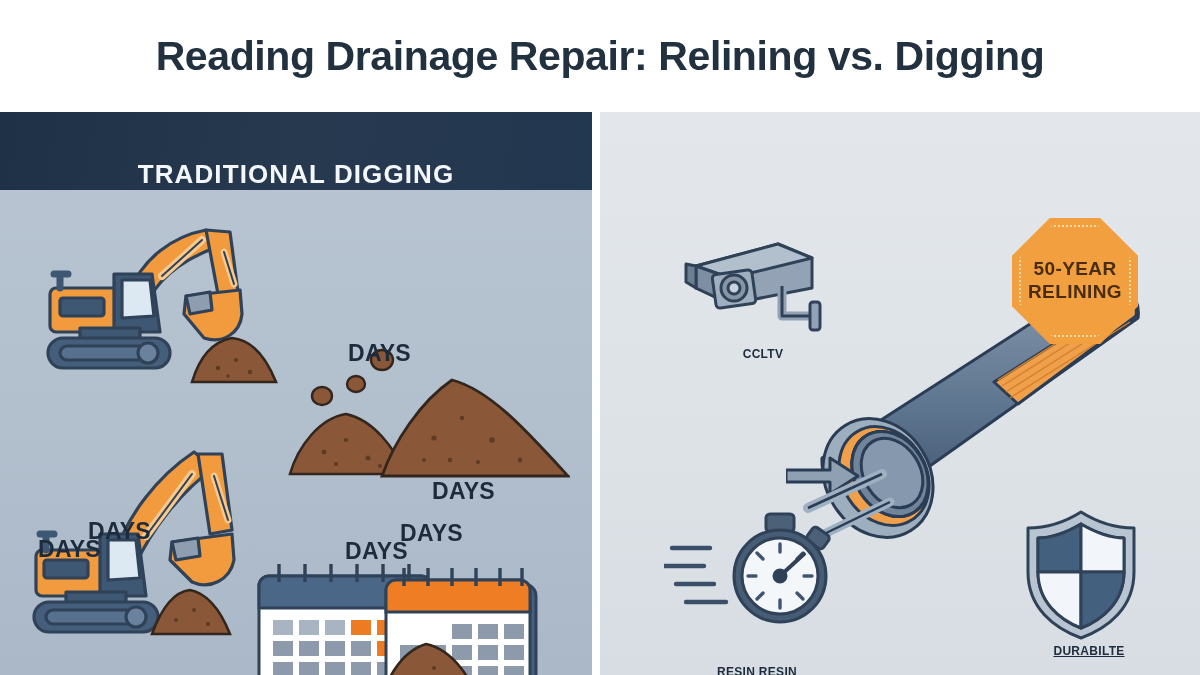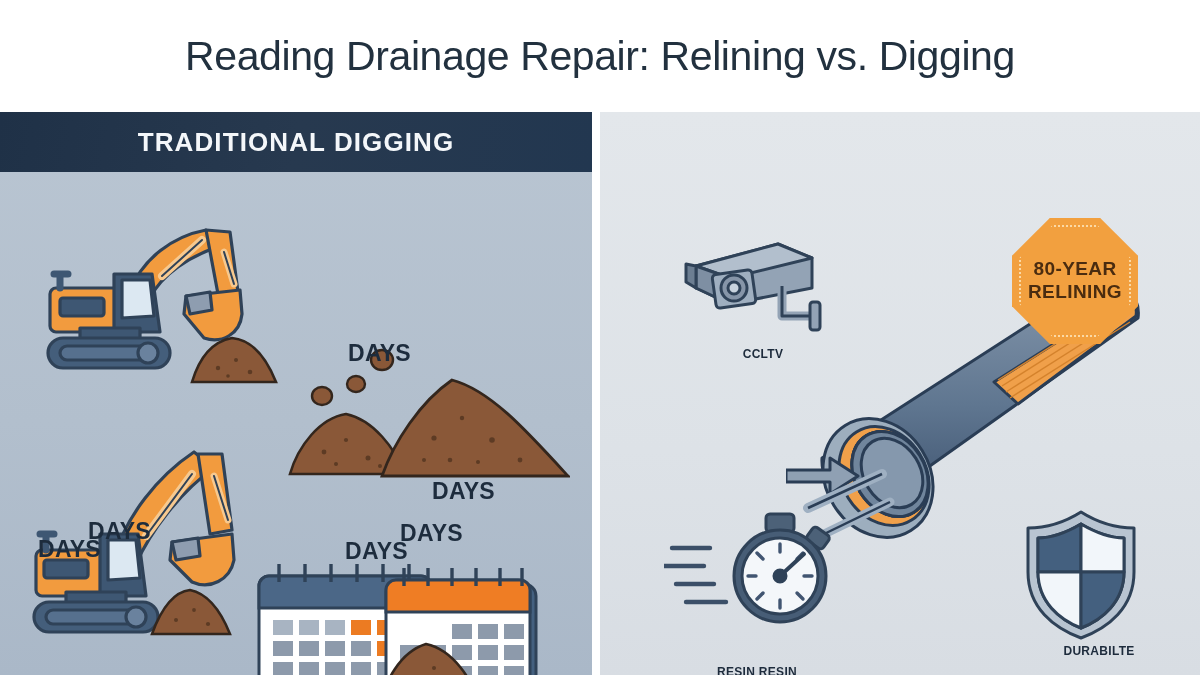--- a/index.html
+++ b/index.html
@@ -2,32 +2,32 @@
 <html><head>
 <meta charset="utf-8">
 <style>
   html,body{margin:0;padding:0;background:#fff;}
   body{width:1200px;height:675px;font-family:"Liberation Sans",sans-serif;overflow:hidden;}
   #poster{position:relative;width:1200px;height:675px;background:#ffffff;overflow:hidden;}
 
   
   .title-band{position:absolute;left:0;top:0;width:1200px;height:112px;background:#ffffff;
     display:flex;align-items:center;justify-content:center;}
-  .title-band .title{font-size:41px;font-weight:normal;color:#22313f;letter-spacing:-0.4px;
+  .title-band .title{font-size:41px;font-weight:bold;color:#22313f;letter-spacing:-0.4px;
     white-space:nowrap;text-align:center;}
 
   
   .panel{position:absolute;top:112px;height:563px;overflow:hidden;}
   .panel-left{left:0;width:592px;background:linear-gradient(180deg,#b9c5d2 0%,#b2bfcd 55%,#aab8c8 100%);}
   .panel-right{left:600px;width:600px;background:linear-gradient(180deg,#e3e7eb 0%,#dde2e7 60%,#d8dde3 100%);}
   .divider{position:absolute;left:592px;top:112px;width:8px;height:563px;background:#ffffff;}
 
-  .panel-head{position:absolute;left:0;top:0;width:100%;height:60px;
+  .panel-head{position:absolute;left:0;top:0;width:100%;height:78px;
     background:linear-gradient(100deg,#1f3147 0%,#27394f 50%,#223750 100%);
-    display:flex;align-items:center;justify-content:center;}
+    display:flex;align-items:flex-end;justify-content:center;}
   .panel-head .head-txt{color:#f4f7fa;font-size:26px;font-weight:bold;letter-spacing:1.1px;}
 
   .panel-body{position:absolute;left:0;top:78px;width:100%;height:485px;}
 
   
   .lbl{position:absolute;color:#1d2c3d;font-weight:bold;letter-spacing:0.3px;white-space:nowrap;}
   .lbl-days{font-size:23px;text-align:center;}
   .lbl-cap{font-size:12px;color:#1d2b3c;text-align:center;line-height:1.15;}
 
   
@@ -312,21 +312,21 @@
           <path d="M0 208 L44 208 L44 196 L72 214 L44 232 L44 220 L0 220 Z" fill="#8fa0b3"></path>
 
           <path d="M22 246 L96 212" stroke="#9fb0c2" stroke-width="10" stroke-linecap="round"></path>
           <path d="M22 246 L96 212" stroke="#2a3d55" stroke-width="2.6" fill="none"></path>
           <path d="M34 274 L104 240" stroke="#9fb0c2" stroke-width="9" stroke-linecap="round"></path>
           <path d="M34 274 L104 240" stroke="#2a3d55" stroke-width="2.4" fill="none"></path>
         </g>
       </svg>
 
       <div class="badge" style="left:412px;top:28px;">
-        <div class="b1">80-YEAR</div>
+        <div class="b1">50-YEAR</div>
         <div class="b2">RELINING</div>
         <div class="badge-dots"></div>
       </div>
 
       <svg class="art" style="left:64px;top:320px;" width="190" height="120" viewBox="0 0 190 120">
         <g stroke="#2f4258" stroke-width="3" stroke-linecap="round">
           <g stroke-width="4.4" stroke="#3b4f68">
             <path d="M8 38 L46 38"></path>
               <path d="M0 56 L40 56"></path>
               <path d="M12 74 L50 74"></path>
@@ -355,18 +355,18 @@
       <svg class="art" style="left:418px;top:318px;" width="126" height="134" viewBox="0 0 126 134">
         <g stroke="#2f4258" stroke-width="3" stroke-linejoin="round">
           <path d="M63 4 C44 16 24 20 10 20 L10 64 C10 100 36 120 63 130 C90 120 116 100 116 64 L116 20 C102 20 82 16 63 4 Z" fill="#b8c4d1"></path>
           <path d="M63 16 C46 26 30 30 20 30 L20 64 C20 94 42 112 63 120 C84 112 106 94 106 64 L106 30 C96 30 80 26 63 16 Z" fill="#44607f"></path>
           <path d="M63 16 C46 26 30 30 20 30 L20 64 L63 64 Z" fill="#44607f"></path>
           <path d="M63 16 C80 26 96 30 106 30 L106 64 L63 64 Z" fill="#f2f6fa"></path>
           <path d="M20 64 L63 64 L63 120 C42 112 20 94 20 64 Z" fill="#f2f6fa"></path>
           <path d="M63 64 L106 64 C106 94 84 112 63 120 Z" fill="#44607f"></path>
         </g>
       </svg>
-      <div class="lbl lbl-cap" style="left:416px;top:455px;width:166px;">DURABILTE</div>
+      <div class="lbl lbl-cap" style="left:406px;top:455px;width:166px;text-decoration:underline;">DURABILTE</div>
 
     </div>
   </div>
 
 </div>
 
 </body></html>

